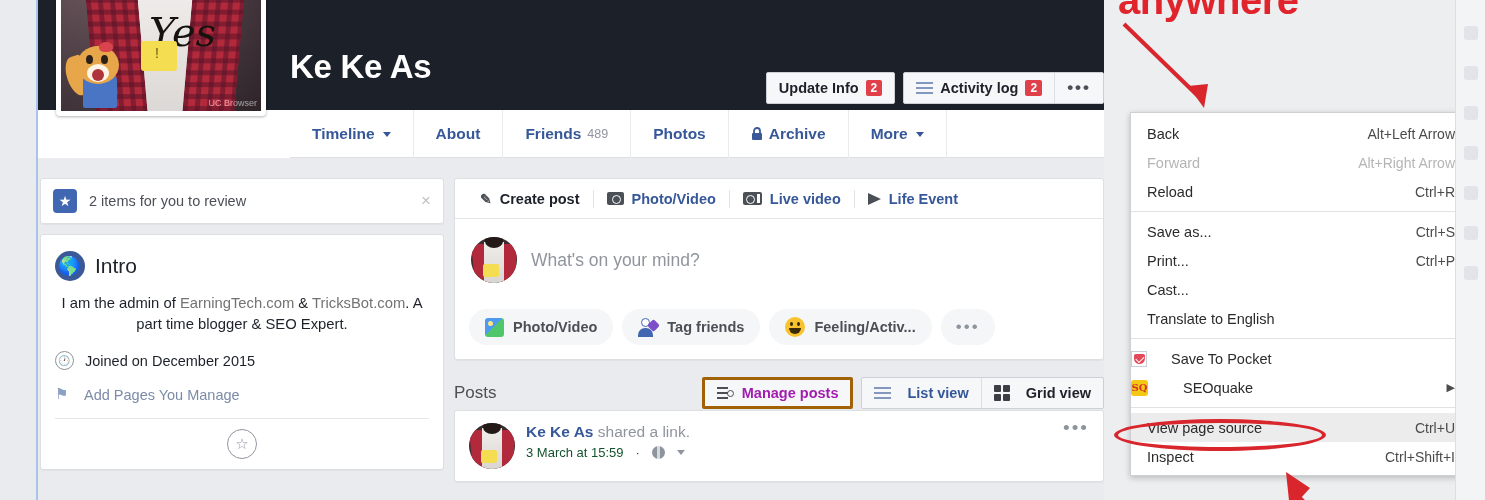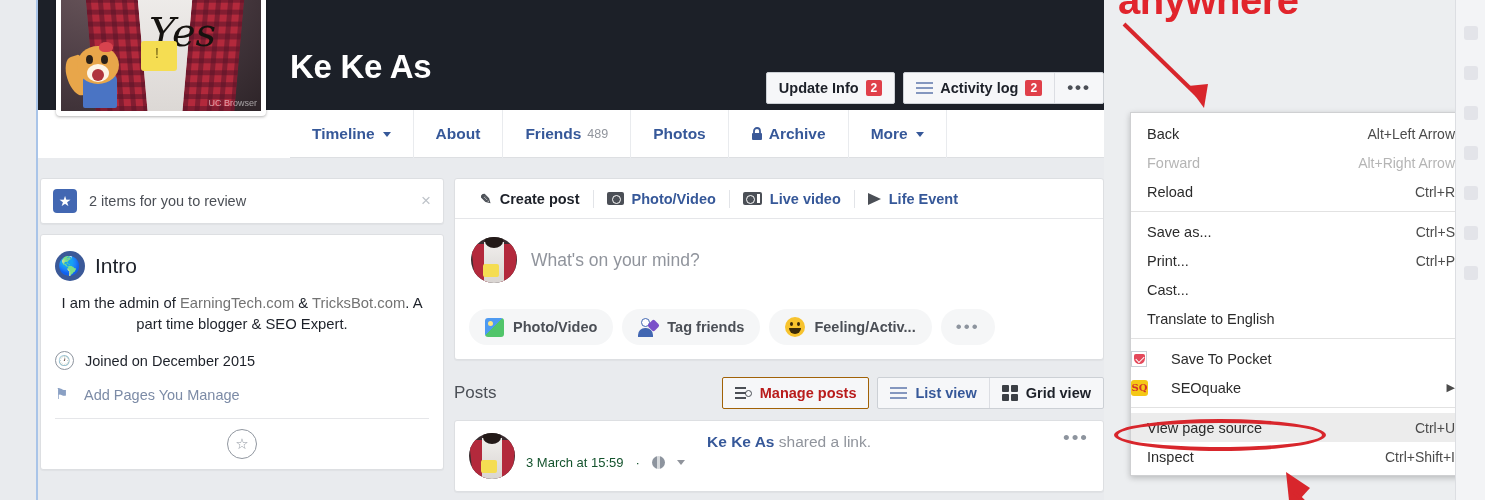--- a/index.html
+++ b/index.html
@@ -169,40 +169,40 @@
   .ic-smile { width: 20px; height: 20px; border-radius: 50%; background: #f7c32e; position: relative; }
   .ic-smile .e { position: absolute; top: 5px; width: 3px; height: 4px; background: #3b2a08; border-radius: 50%; }
   .ic-smile .e.l { left: 5px; } .ic-smile .e.r { right: 5px; }
   .ic-smile .m { position: absolute; left: 4px; top: 11px; width: 12px; height: 6px;
     background: #3b2a08; border-radius: 0 0 7px 7px; }
   .pill-dots { background: #f5f6f7; border-radius: 18px; width: 54px; height: 36px;
     display: flex; align-items: center; justify-content: center; color: #8d949e; font-size: 17px; letter-spacing: 2px; }
 
   .posts-row { display: flex; align-items: center; margin-top: 16px; height: 34px; }
   .posts-label { font-size: 17px; font-weight: normal; color: #4b4f56; flex: 1; }
-  .btn-sm { display: flex; align-items: center; gap: 8px; background: #f6f7f9; border: 1px solid #a16207;
-    border-radius: 2px; height: 32px; padding: 0 12px; font-size: 14.5px; font-weight: bold; color: #b91c1c; white-space: nowrap; }
+  .btn-sm { display: flex; align-items: center; gap: 8px; background: #f6f7f9; border: 3px solid #a16207;
+    border-radius: 2px; height: 32px; padding: 0 12px; font-size: 14.5px; font-weight: bold; color: #a21caf; white-space: nowrap; }
   .seg { display: flex; background: #f6f7f9; border: 1px solid #ccd0d5; border-radius: 2px; height: 32px; margin-left: 8px; }
-  .seg > div { display: flex; align-items: center; gap: 8px; padding: 0 12px; font-size: 14.5px; font-weight: bold; white-space: nowrap; }
+  .seg > div { display: flex; align-items: center; gap: 16px; padding: 0 12px; font-size: 14.5px; font-weight: bold; white-space: nowrap; }
   .seg .sep { width: 1px; padding: 0; background: #dcdee3; }
   .seg .list { color: #365899; }
   .seg .grid { color: #1d2129; }
   .ic-manage { width: 17px; height: 14px; position: relative; }
   .ic-manage i { position: absolute; left: 0; width: 11px; height: 2px; background: #4b4f56; }
   .ic-manage i:nth-child(1){ top: 1px; } .ic-manage i:nth-child(2){ top: 6px; } .ic-manage i:nth-child(3){ top: 11px; }
   .ic-manage b { position: absolute; right: 0; top: 4px; width: 7px; height: 7px;
     border: 1.6px solid #4b4f56; border-radius: 50%; }
   .ic-list { width: 17px; height: 12px; position: relative; }
   .ic-list i { position: absolute; left: 0; width: 17px; height: 2px; background: #8497bf; }
   .ic-list i:nth-child(1){ top: 0; } .ic-list i:nth-child(2){ top: 5px; } .ic-list i:nth-child(3){ top: 10px; }
   .ic-grid { width: 16px; height: 16px; display: grid; grid-template-columns: 7px 7px;
     grid-template-rows: 7px 7px; gap: 2px; }
   .ic-grid i { background: #3b3f45; border-radius: 1px; }
 
-  .post-card { margin-top: 10px; padding: 12px 14px; text-align: center; }
+  .post-card { padding: 12px 14px; }
   .post-head { display: flex; align-items: flex-start; gap: 11px; }
   .post-meta { flex: 1; }
   .post-title { font-size: 15.5px; color: #90949c; }
   .post-title b { color: #365899; }
   .post-time { font-size: 13px; color: #14532d; margin-top: 4px; display: flex; align-items: center; gap: 12px; }
   .glb { width: 13px; height: 13px; border-radius: 50%; background: #8d949e; position: relative; }
   .glb:after { content: ""; position: absolute; left: 5px; top: 0; width: 3px; height: 13px;
     background: rgba(255,255,255,.65); }
   .tcaret { border-left: 4px solid transparent; border-right: 4px solid transparent; border-top: 5px solid #90949c; }
   .post-dots { color: #8d949e; font-size: 19px; letter-spacing: 2px; line-height: 10px; }
@@ -520,21 +520,21 @@
       <div class="ctx-sep"></div>
       <div class="ctx-item" style="padding-left:40px">
         <span class="ic" style="position:absolute;left:14px">
           <span class="ic-pocket">
               <i></i>
             </span>
         </span>
         <span class="lbl">Save To Pocket</span>
         <span class="short"></span>
       </div>
-      <div class="ctx-item" style="padding-left:40px">
+      <div class="ctx-item" style="padding-left:52px">
         <span class="ic" style="position:absolute;left:14px">
           <span class="ic-seo">SQ</span>
         </span>
         <span class="lbl">SEOquake</span>
         <span class="sub">▶</span>
       </div>
       <div class="ctx-sep"></div>
       <div class="ctx-item hover">
         <span class="lbl">View page source</span>
         <span class="short">Ctrl+U</span>

